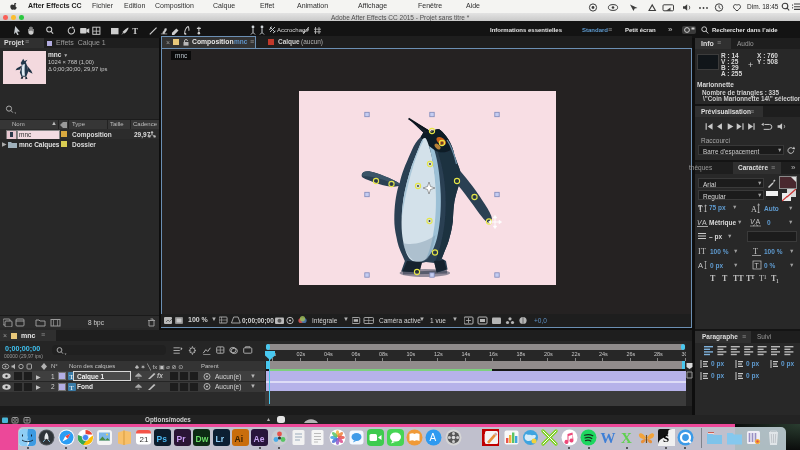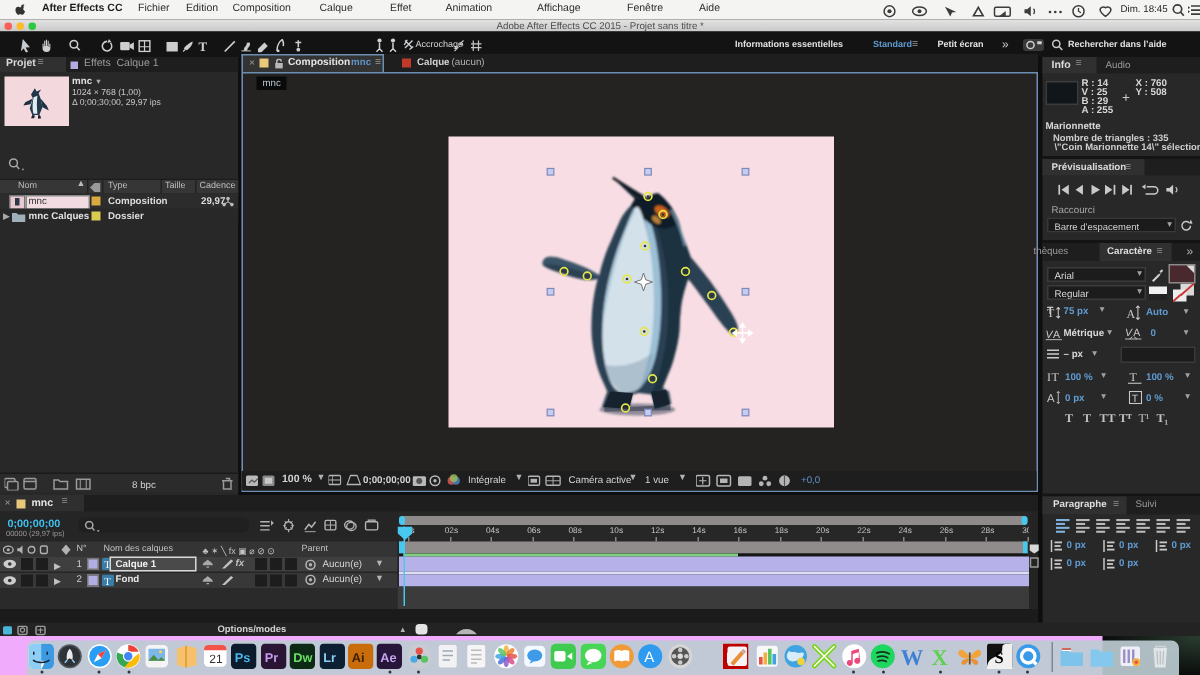--- a/index.html
+++ b/index.html
@@ -802,21 +802,21 @@
     </svg>
  <span class="a tx" style="left:145px;top:1px;font-size:6.3px;font-weight:bold;color:#d2d2d2;">Options/modes</span>
  <span class="a tx" style="left:267px;top:0px;font-size:6px;color:#b5b5b5;">▴</span>
  <div class="a" style="left:277px;top:0.5px;width:8px;height:7px;background:#e4e4e4;border-radius:2.5px;"></div>
  <svg class="a" style="left:304px;top:1.5px" width="14" height="6" viewBox="0 0 14 6">
       <path d="M0 6C3 1 11 1 14 6z" fill="#b5b5b5"></path>
     </svg>
 </div>
 <div class="a" style="left:692px;top:415px;width:108px;height:9px;background:#232323;"></div>
 
-<div class="a" style="left:0;top:424px;width:800px;height:26px;background:#f0abfc;">
+<div class="a" style="left:0;top:424px;width:800px;height:26px;background:#ec4899;">
  <div class="a" style="left:735px;top:0;width:65px;height:26px;background:radial-gradient(ellipse at 100% 0%, #2a3d30 0%, #0b0d0c 70%);"></div>
  <div class="a" style="left:18px;top:2.5px;width:768px;height:23.5px;background:rgba(188,203,209,0.92);border-radius:5px 5px 0 0;"></div>
  <div class="a" style="left:19.0px;top:5px;width:17px;height:17px;"><svg width="17" height="17" viewBox="0 0 17 17">
         <rect width="17" height="17" rx="3.5" fill="#fff"></rect>
         <path d="M8.5 0h5A3.5 3.5 0 0 1 17 3.5v10a3.5 3.5 0 0 1-3.5 3.5h-5c2-2.5 2-4.5 1.6-5.5h-2.2c.3-1.2-.1-2 .6-3.2C7.6 6.5 8 3 8.5 0z" fill="#3d9ae1"></path>
         <path d="M8.5 0H3.5A3.5 3.5 0 0 0 0 3.5v10A3.5 3.5 0 0 0 3.5 17h5" fill="#8ecdf5"></path>
         <path d="M3.5 5.5v2M12.5 5.5v2" stroke="#123" stroke-width="1"></path>
         <path d="M3 11c2.5 2.2 8.5 2.2 11 0" fill="none" stroke="#123" stroke-width="0.9"></path>
       </svg></div>
     <div class="a" style="left:26.5px;top:23.2px;width:2px;height:2px;border-radius:50%;background:#333;"></div>

